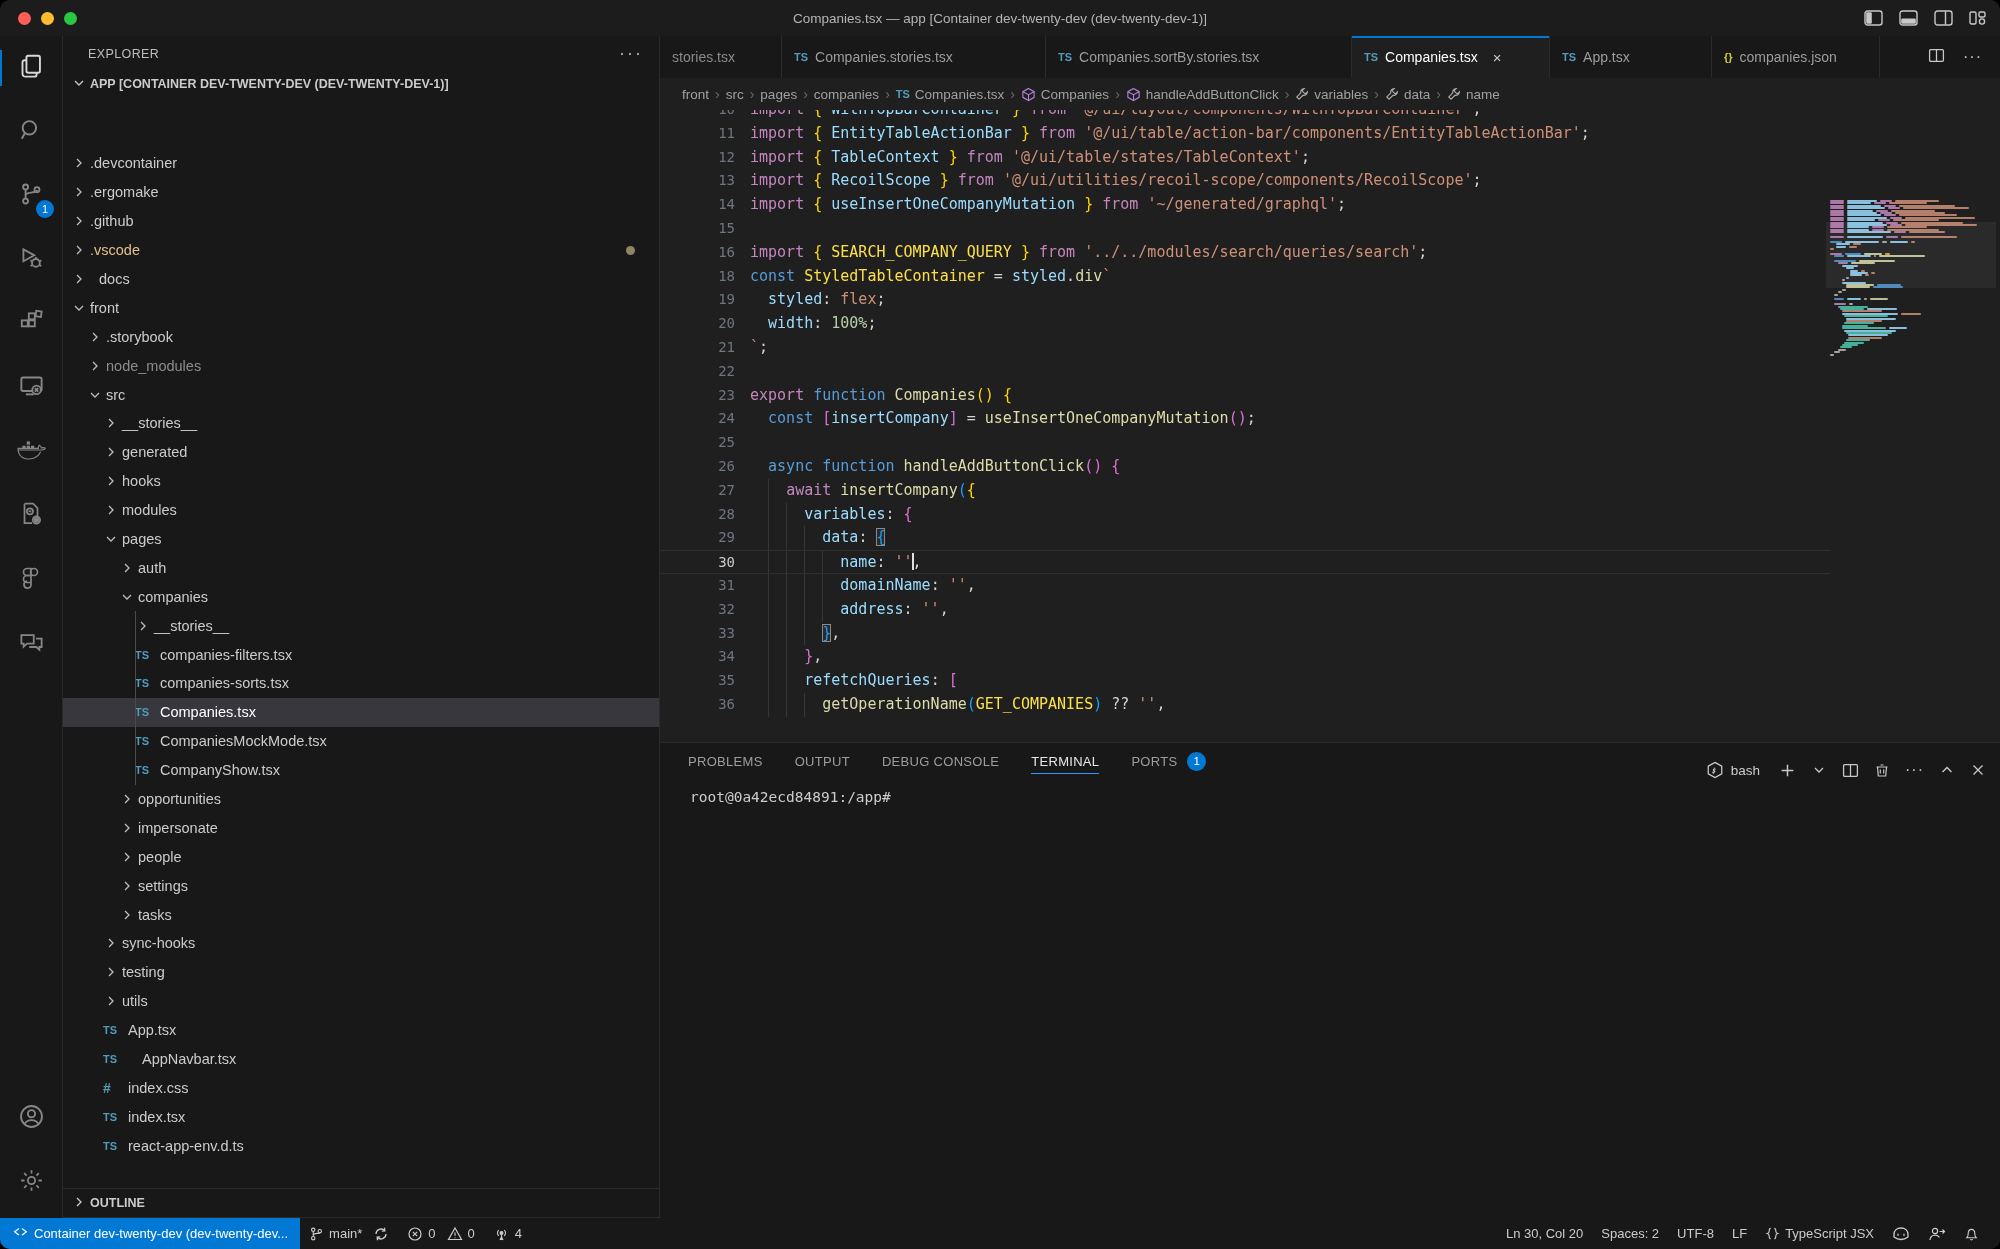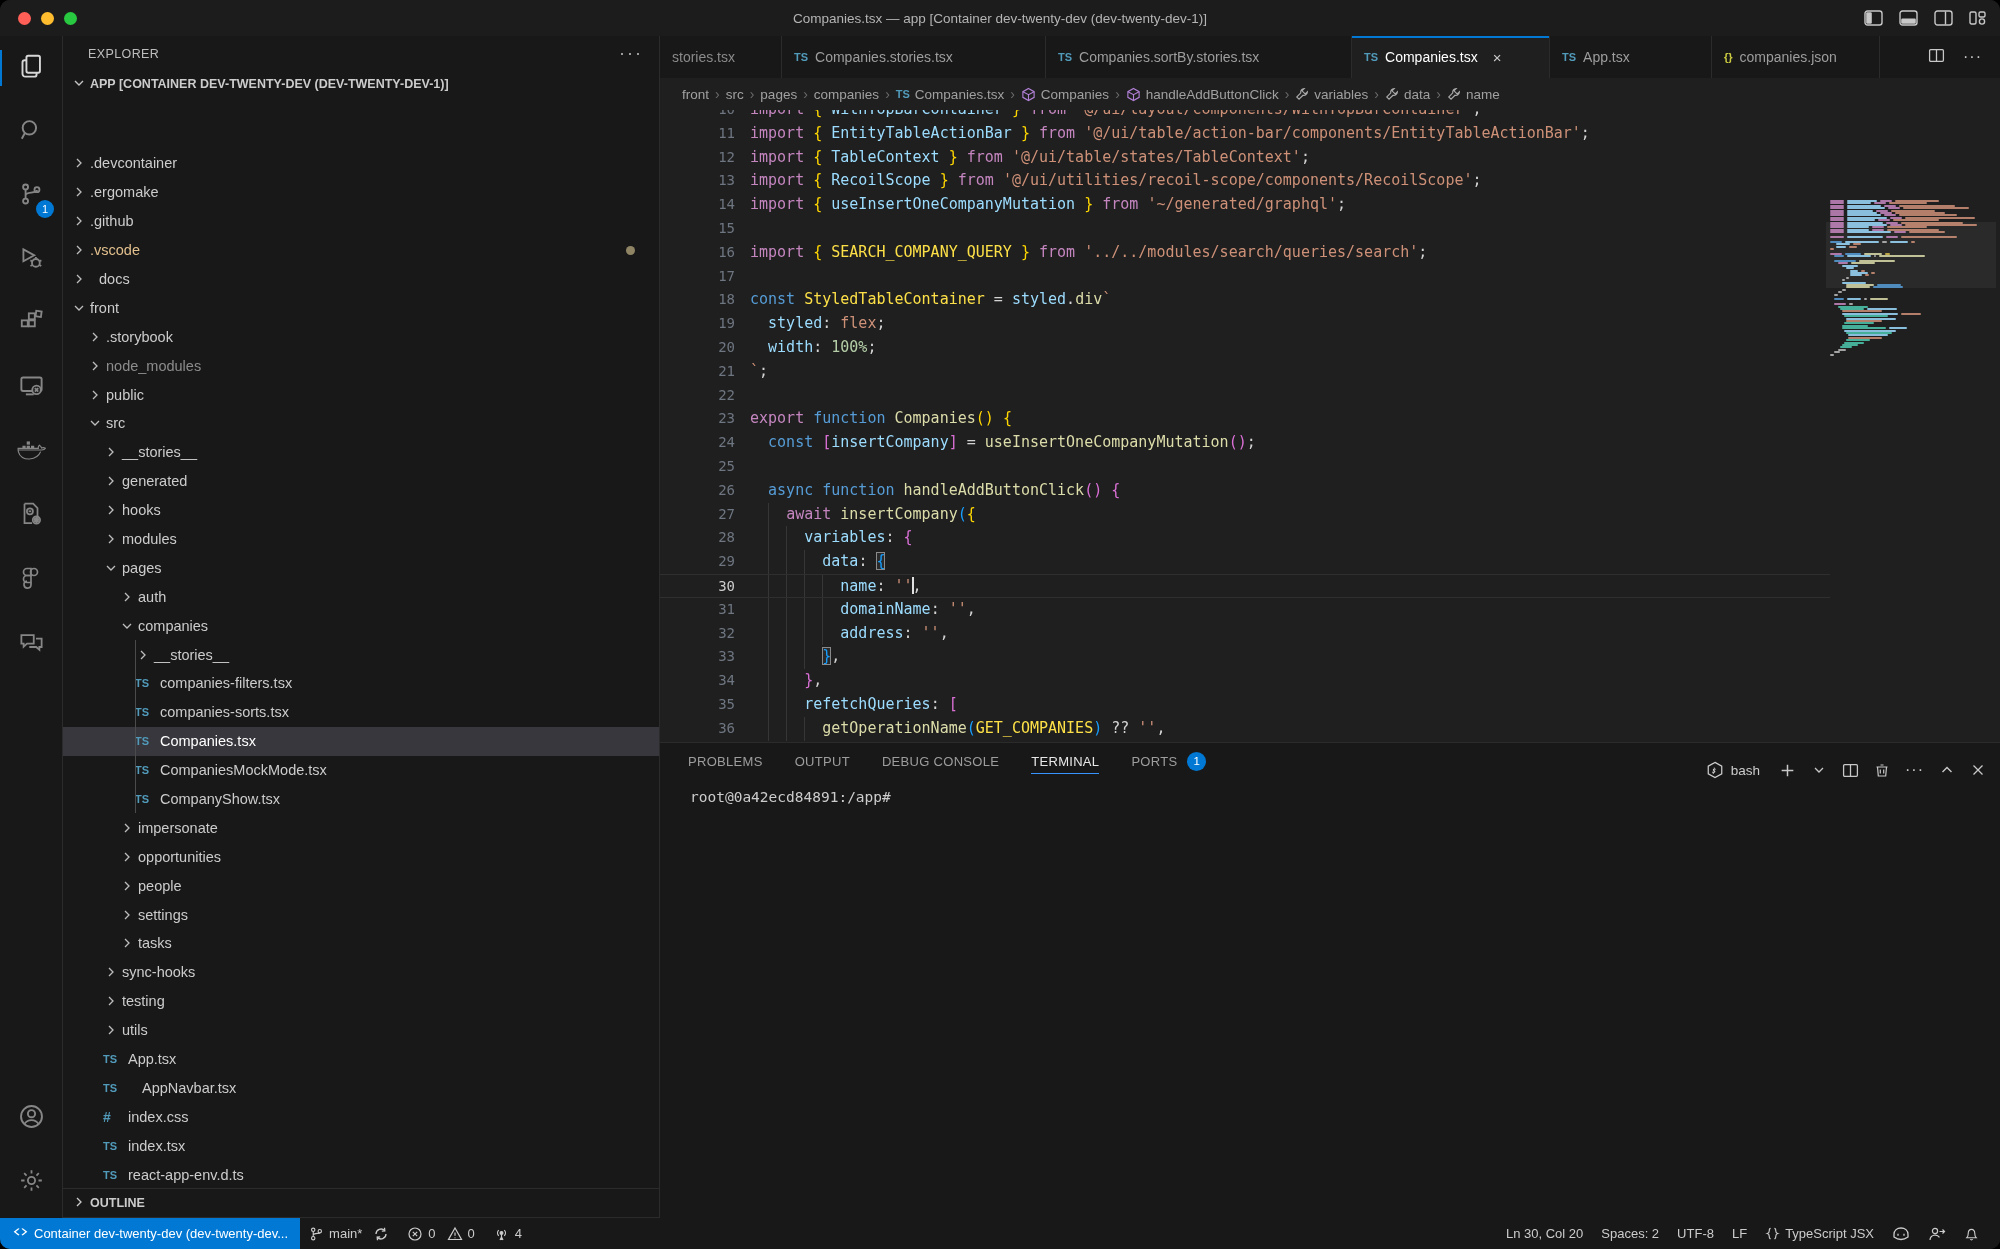--- a/index.html
+++ b/index.html
@@ -311,28 +311,20 @@
             <span class="chev">
               <svg width="16" height="16" viewBox="0 0 16 16">
                 <path d="M6 4l4 4-4 4" fill="none" stroke="currentColor" stroke-width="1.3"></path>
               </svg>
             </span>
             <span style="margin-left: 3px;">node_modules</span>
           </div>
           <div class="trow" style="padding-left: 24px;">
             <span class="chev">
               <svg width="16" height="16" viewBox="0 0 16 16">
-                <path d="M6 4l4 4-4 4" fill="none" stroke="currentColor" stroke-width="1.3"></path>
-              </svg>
-            </span>
-            <span style="margin-left: 3px;">public</span>
-          </div>
-          <div class="trow" style="padding-left: 24px;">
-            <span class="chev">
-              <svg width="16" height="16" viewBox="0 0 16 16">
                 <path d="M4 6l4 4 4-4" fill="none" stroke="currentColor" stroke-width="1.3"></path>
               </svg>
             </span>
             <span style="margin-left: 3px;">src</span>
           </div>
           <div class="trow" style="padding-left: 40px;">
             <span class="chev">
               <svg width="16" height="16" viewBox="0 0 16 16">
                 <path d="M6 4l4 4-4 4" fill="none" stroke="currentColor" stroke-width="1.3"></path>
               </svg>
@@ -414,29 +406,29 @@
           <div class="trow guideline" style="padding-left: 72px; --g: 1;">
             <span class="ficon ts">TS</span>
             <span style="margin-left: 3px;">CompanyShow.tsx</span>
           </div>
           <div class="trow" style="padding-left: 56px;">
             <span class="chev">
               <svg width="16" height="16" viewBox="0 0 16 16">
                 <path d="M6 4l4 4-4 4" fill="none" stroke="currentColor" stroke-width="1.3"></path>
               </svg>
             </span>
+            <span style="margin-left: 3px;">opportunities</span>
+          </div>
+          <div class="trow" style="padding-left: 56px;">
+            <span class="chev">
+              <svg width="16" height="16" viewBox="0 0 16 16">
+                <path d="M6 4l4 4-4 4" fill="none" stroke="currentColor" stroke-width="1.3"></path>
+              </svg>
+            </span>
             <span style="margin-left: 3px;">impersonate</span>
-          </div>
-          <div class="trow" style="padding-left: 56px;">
-            <span class="chev">
-              <svg width="16" height="16" viewBox="0 0 16 16">
-                <path d="M6 4l4 4-4 4" fill="none" stroke="currentColor" stroke-width="1.3"></path>
-              </svg>
-            </span>
-            <span style="margin-left: 3px;">opportunities</span>
           </div>
           <div class="trow" style="padding-left: 56px;">
             <span class="chev">
               <svg width="16" height="16" viewBox="0 0 16 16">
                 <path d="M6 4l4 4-4 4" fill="none" stroke="currentColor" stroke-width="1.3"></path>
               </svg>
             </span>
             <span style="margin-left: 3px;">people</span>
           </div>
           <div class="trow" style="padding-left: 56px;">
@@ -616,21 +608,20 @@
         </div>
       <div class="editor-area">
         <div class="code-scroll" id="code">
             <div class="cline"><span class="gut">10</span><span class="ctext"><span class="tk-kw1">import </span><span class="tk-b1">{ </span><span class="tk-vr">WithTopBarContainer</span><span class="tk-b1"> }</span><span class="tk-kw1"> from </span><span class="tk-st">'@/ui/layout/components/WithTopBarContainer'</span><span class="tk-pl">;</span></span></div>
             <div class="cline"><span class="gut">11</span><span class="ctext"><span class="tk-kw1">import </span><span class="tk-b1">{ </span><span class="tk-vr">EntityTableActionBar</span><span class="tk-b1"> }</span><span class="tk-kw1"> from </span><span class="tk-st">'@/ui/table/action-bar/components/EntityTableActionBar'</span><span class="tk-pl">;</span></span></div>
             <div class="cline"><span class="gut">12</span><span class="ctext"><span class="tk-kw1">import </span><span class="tk-b1">{ </span><span class="tk-vr">TableContext</span><span class="tk-b1"> }</span><span class="tk-kw1"> from </span><span class="tk-st">'@/ui/table/states/TableContext'</span><span class="tk-pl">;</span></span></div>
             <div class="cline"><span class="gut">13</span><span class="ctext"><span class="tk-kw1">import </span><span class="tk-b1">{ </span><span class="tk-vr">RecoilScope</span><span class="tk-b1"> }</span><span class="tk-kw1"> from </span><span class="tk-st">'@/ui/utilities/recoil-scope/components/RecoilScope'</span><span class="tk-pl">;</span></span></div>
             <div class="cline"><span class="gut">14</span><span class="ctext"><span class="tk-kw1">import </span><span class="tk-b1">{ </span><span class="tk-vr">useInsertOneCompanyMutation</span><span class="tk-b1"> }</span><span class="tk-kw1"> from </span><span class="tk-st">'~/generated/graphql'</span><span class="tk-pl">;</span></span></div>
             <div class="cline"><span class="gut">15</span><span class="ctext"></span></div>
             <div class="cline"><span class="gut">16</span><span class="ctext"><span class="tk-kw1">import </span><span class="tk-b1">{ </span><span class="tk-cn">SEARCH_COMPANY_QUERY</span><span class="tk-b1"> }</span><span class="tk-kw1"> from </span><span class="tk-st">'../../modules/search/queries/search'</span><span class="tk-pl">;</span></span></div>
-            <div class="cline"><span class="gut">17</span><span class="ctext"></span></div>
             <div class="cline"><span class="gut">18</span><span class="ctext"><span class="tk-kw2">const </span><span class="tk-cn">StyledTableContainer</span><span class="tk-pl"> = </span><span class="tk-vr">styled</span><span class="tk-pl">.</span><span class="tk-fn">div</span><span class="tk-st">`</span></span></div>
             <div class="cline"><span class="gut">19</span><span class="ctext"><span class="tk-pl">  </span><span class="tk-vr">styled</span><span class="tk-pl">: </span><span class="tk-st">flex</span><span class="tk-pl">;</span></span></div>
             <div class="cline"><span class="gut">20</span><span class="ctext"><span class="tk-pl">  </span><span class="tk-vr">width</span><span class="tk-pl">: </span><span class="tk-nm">100%</span><span class="tk-pl">;</span></span></div>
             <div class="cline"><span class="gut">21</span><span class="ctext"><span class="tk-st">`</span><span class="tk-pl">;</span></span></div>
             <div class="cline"><span class="gut">22</span><span class="ctext"></span></div>
             <div class="cline"><span class="gut">23</span><span class="ctext"><span class="tk-kw1">export </span><span class="tk-kw2">function </span><span class="tk-fn">Companies</span><span class="tk-b1">()</span><span class="tk-pl"> </span><span class="tk-b1">{</span></span></div>
             <div class="cline"><span class="gut">24</span><span class="ctext"><span class="tk-pl">  </span><span class="tk-kw2">const </span><span class="tk-b2">[</span><span class="tk-vr">insertCompany</span><span class="tk-b2">]</span><span class="tk-pl"> = </span><span class="tk-fn">useInsertOneCompanyMutation</span><span class="tk-b2">()</span><span class="tk-pl">;</span></span></div>
             <div class="cline"><span class="gut">25</span><span class="ctext"></span></div>
             <div class="cline"><span class="gut">26</span><span class="ctext"><span class="tk-pl">  </span><span class="tk-kw2">async </span><span class="tk-kw2">function </span><span class="tk-fn">handleAddButtonClick</span><span class="tk-b2">()</span><span class="tk-pl"> </span><span class="tk-b2">{</span></span></div>
             <div class="cline"><span class="gut">27</span><span class="ctext"><span class="tk-pl">    </span><span class="tk-kw1">await </span><span class="tk-fn">insertCompany</span><span class="tk-b3">(</span><span class="tk-b1">{</span></span><span class="iguide" style="left: 108px;"></span></div>

